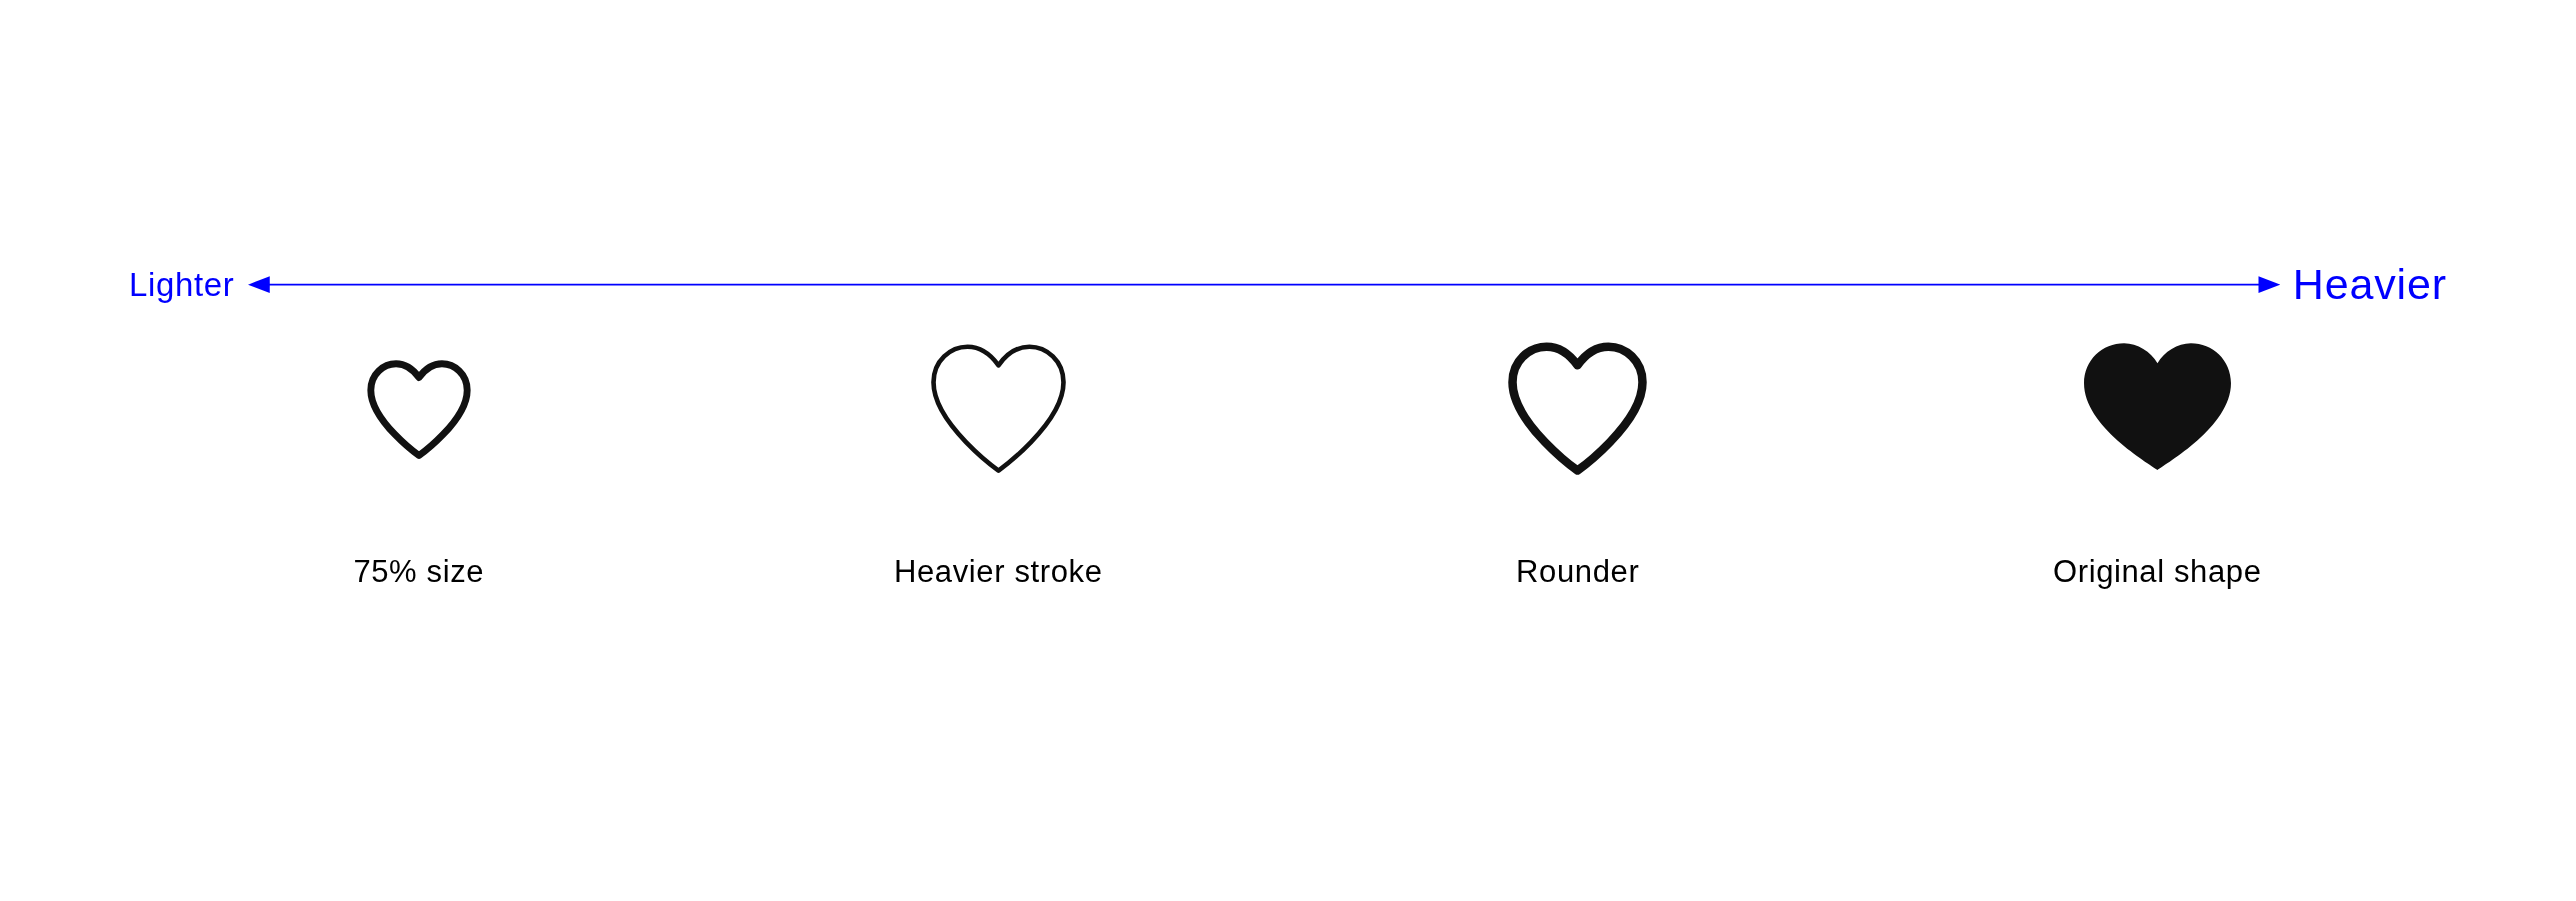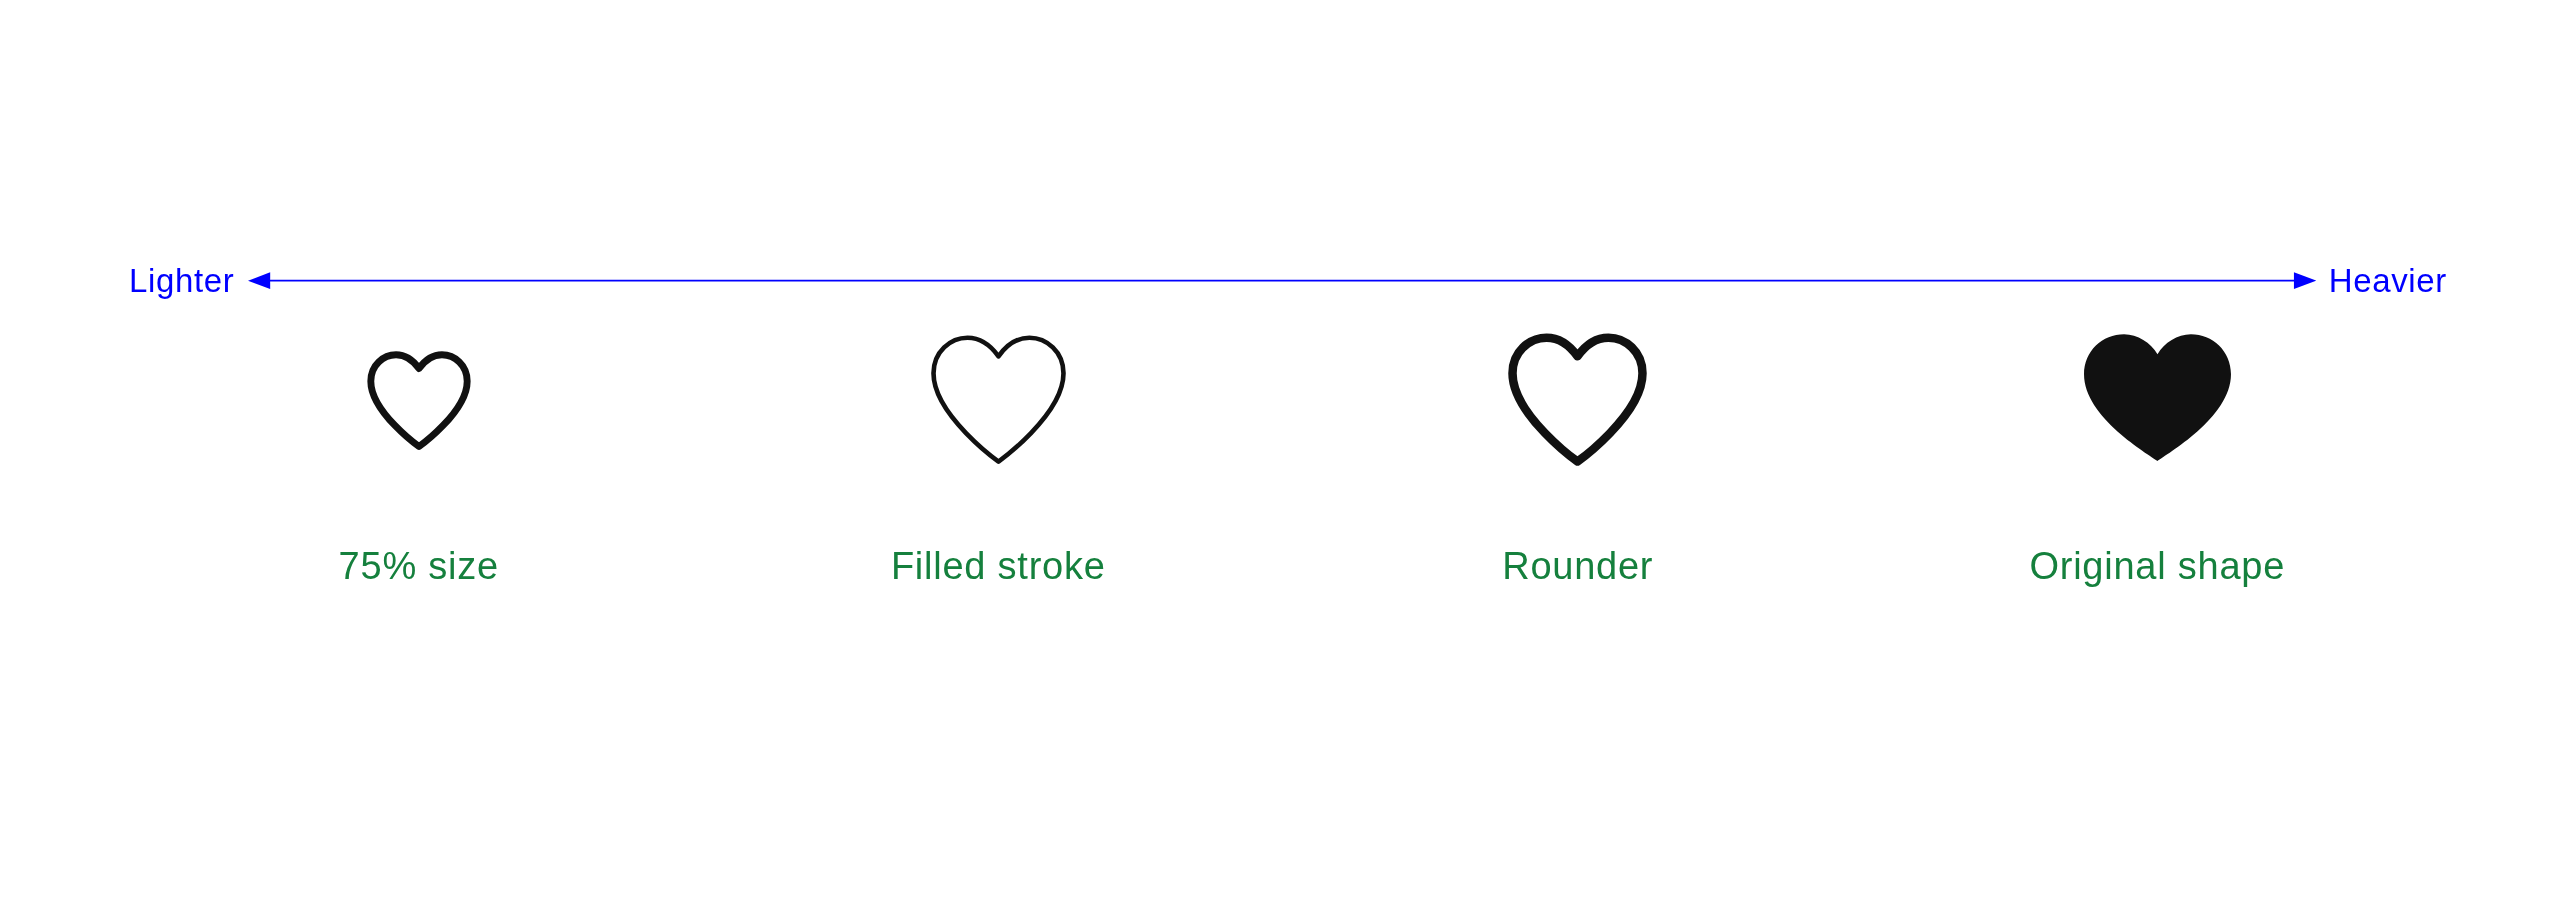--- a/index.html
+++ b/index.html
@@ -36,21 +36,21 @@
       color: #0000ff;
       font-size: 33px;
       font-weight: 400;
       letter-spacing: 0.02em;
       white-space: nowrap;
       margin-right: 13px;
     }
 
     .arrow-label-right {
       color: #0000ff;
-      font-size: 33px;
+      font-size: 43px;
       font-weight: 400;
       letter-spacing: 0.02em;
       white-space: nowrap;
       margin-left: 13px;
     }
 
     .arrow-line-container {
       flex: 1;
       display: flex;
       align-items: center;
@@ -79,22 +79,22 @@
 
     .heart-svg-container {
       margin-bottom: 39px;
       display: flex;
       align-items: center;
       justify-content: center;
       height: 206px;
     }
 
     .heart-label {
-      color: #15803d;
-      font-size: 38px;
+      color: #000000;
+      font-size: 31px;
       font-weight: 400;
       text-align: center;
       letter-spacing: 0.02em;
     }
   </style>
 </head>
 <body>
 
 <div class="main-container">
 
@@ -123,21 +123,21 @@
       </div>
       <span class="heart-label">75% size</span>
     </div>
 
     <div class="heart-item">
       <div class="heart-svg-container">
         <svg width="155" height="147" viewBox="0 0 100 95" xmlns="http://www.w3.org/2000/svg">
           <path d="M50 85 C50 85 8 55 8 28 C8 14 19 5 30 5 C38 5 45 10 50 17 C55 10 62 5 70 5 C81 5 92 14 92 28 C92 55 50 85 50 85 Z" fill="none" stroke="#111111" stroke-width="3" stroke-linejoin="round"></path>
         </svg>
       </div>
-      <span class="heart-label">Filled stroke</span>
+      <span class="heart-label">Heavier stroke</span>
     </div>
 
     <div class="heart-item">
       <div class="heart-svg-container">
         <svg width="155" height="147" viewBox="0 0 100 95" xmlns="http://www.w3.org/2000/svg">
           <path d="M50 85 C50 85 8 55 8 28 C8 14 19 5 30 5 C38 5 45 10 50 17 C55 10 62 5 70 5 C81 5 92 14 92 28 C92 55 50 85 50 85 Z" fill="none" stroke="#111111" stroke-width="5.5" stroke-linejoin="round"></path>
         </svg>
       </div>
       <span class="heart-label">Rounder</span>
     </div>

